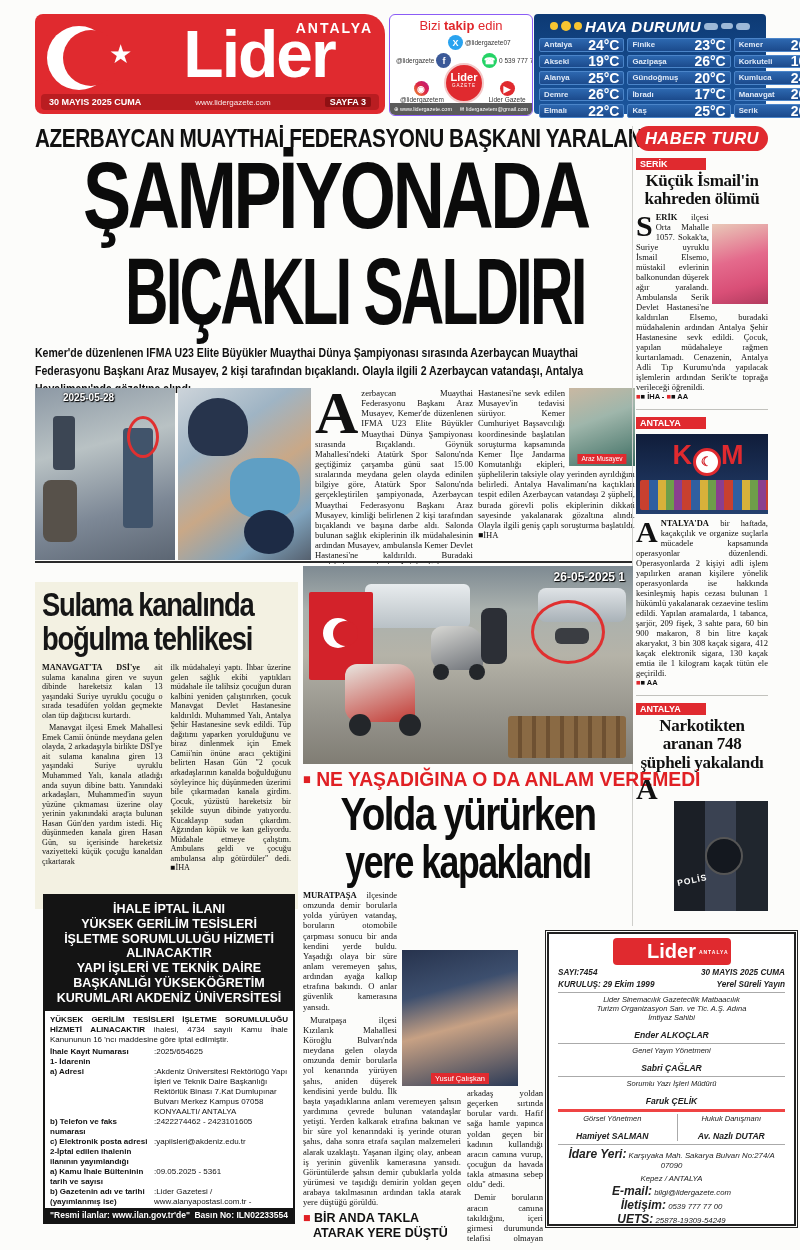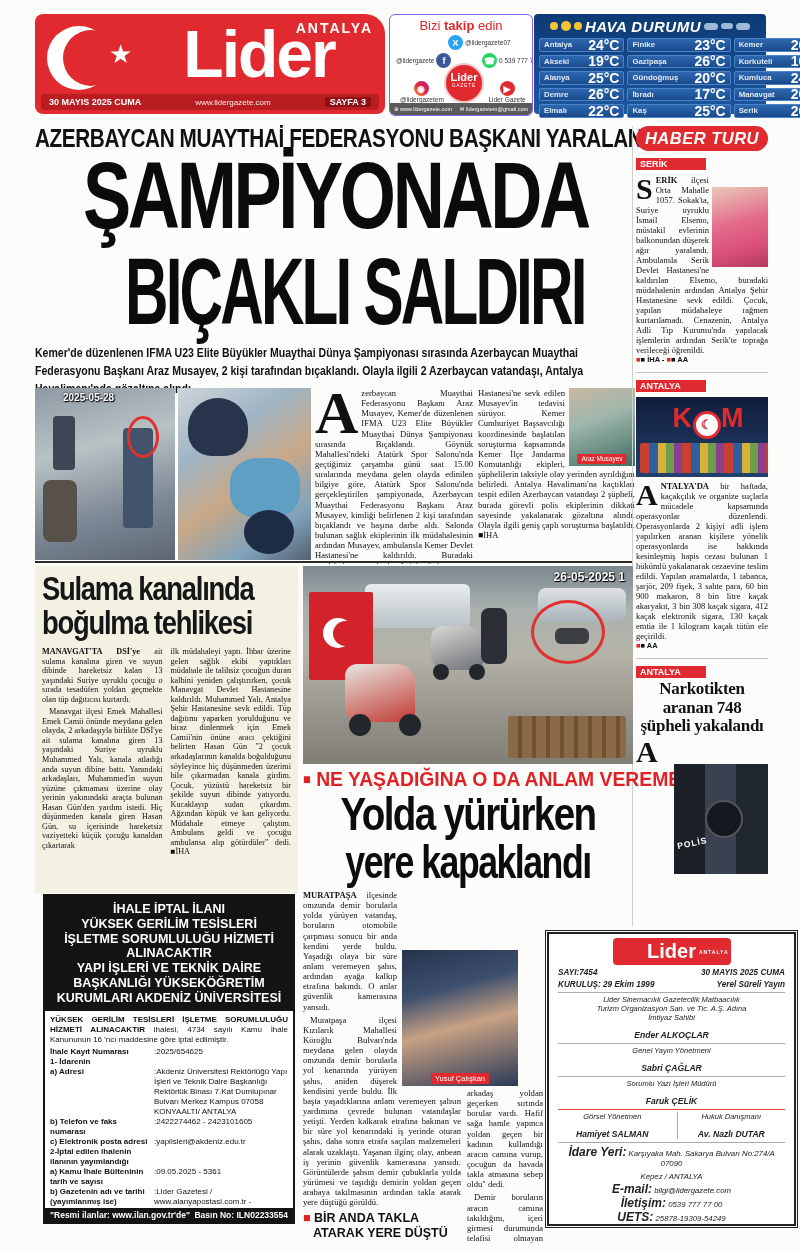--- a/index.html
+++ b/index.html
@@ -84,21 +84,21 @@
   .dropcap{float:left;font-weight:bold;line-height:.78;padding:2px 3px 0 0;}
   .dc-lead{font-size:60px;}
   .araz-photo{float:right;width:66px;height:78px;margin:0 0 3px 4px;position:relative;
               background:linear-gradient(160deg,#c9b8a2 0%,#9fb6ab 40%,#3e6e63 100%);}
   .photo-cap{position:absolute;left:50%;bottom:2px;transform:translateX(-50%);background:#e02a2f;color:#fff;
              font-size:6.5px;font-weight:normal;font-family:"Liberation Sans",sans-serif;padding:1px 4px;white-space:nowrap;}
   .rule-h{background:#2a2a2a;height:2px;}
   .rule-v{background:#cfcfcb;width:1px;}
 
   
-  .drown-box{left:35px;top:566px;width:263px;height:327px;background:#f3f1e2;box-sizing:border-box;padding:6px 7px;}
+  .drown-box{left:35px;top:582px;width:263px;height:327px;background:#f3f1e2;box-sizing:border-box;padding:6px 7px;}
   .drown-h{font-family:"Liberation Sans",sans-serif;font-weight:bold;font-size:33px;letter-spacing:-1.5px;
            line-height:1.02;transform:scaleX(.83);transform-origin:left;white-space:nowrap;color:#161616;}
   .drown-cols{display:flex;gap:8px;margin-top:8px;height:236px;overflow:hidden;}
   .drown-col{width:50%;font-size:8.2px;line-height:1.16;text-align:justify;}
   .drown-col p{margin:0 0 3px 0;text-indent:7px;}
   .drown-col p:first-child{text-indent:0;}
 
   
   .cctv2{left:303px;top:566px;width:330px;height:198px;
          background:linear-gradient(180deg,#7e8a92 0%,#aab1ae 22%,#b5b3a8 45%,#96948c 75%,#807d74 100%);}
@@ -184,21 +184,21 @@
          box-sizing:border-box;padding:4px 9px;font-family:"Liberation Sans",sans-serif;font-size:7.8px;
          font-style:italic;color:#222;overflow:hidden;}
   .k-logo{position:relative;width:118px;height:27px;background:#e02a2f;border-radius:4px;margin:0 auto;
           text-align:center;color:#fff;font-weight:bold;font-size:20px;font-style:normal;line-height:26px;
           font-family:"Liberation Sans",sans-serif;}
   .k-logo .k-reg{position:absolute;right:2px;top:1px;font-size:5px;letter-spacing:1px;font-weight:bold;}
   .k-row{display:flex;justify-content:space-between;font-weight:bold;font-size:8.2px;margin-top:3px;}
   .k-sec{border-top:1px solid #aaa;margin-top:3px;padding-top:2px;text-align:center;}
   .k-title{font-size:7.5px;}
   .k-name{font-weight:bold;font-size:8.6px;margin-top:8px;}
-  .k-duo{border-top:1px solid #ef4444;margin-top:3px;padding-top:2px;display:grid;grid-template-columns:1fr 1fr;gap:10px;}
+  .k-duo{border-top:3px solid #ef4444;margin-top:3px;padding-top:2px;display:grid;grid-template-columns:1fr 1fr;gap:10px;}
   .k-duo>div{text-align:center;}
   .k-duo>div+div{border-left:1px solid #aaa;}
   .k-lines{border-top:1px solid #aaa;margin-top:3px;padding-top:2px;text-align:center;}
   .k-line b{font-size:12px;}
 </style>
 </head>
 <body>
 
 <div class="page">
 
@@ -421,20 +421,21 @@
   </div>
   <div class="abs photo yusuf-photo">
     <span class="photo-cap" style="font-size:7.5px;">Yusuf Çalışkan</span>
   </div>
 
   <div class="abs sidebar">
     <div class="sb-header">HABER TURU</div>
 
     <div>
       <div class="sb-label">SERİK</div>
+      <div class="sb-hline">Küçük İsmail'in kahreden ölümü</div>
       <div class="sb-body">
         <span class="child-photo"></span>
         <span class="dropcap dc-sb">S</span><b>ERİK</b><span> ilçesi Orta Mahalle 1057. Sokak'ta, Suriye uyruklu İsmail Elsemo, müstakil evlerinin balkonundan düşerek ağır yaralandı. Ambulansla Serik Devlet Hastanesi'ne kaldırılan Elsemo, buradaki müdahalenin ardından Antalya Şehir Hastanesine sevk edildi. Çocuk, yapılan müdahaleye rağmen kurtarılamadı. Cenazenin, Antalya Adli Tıp Kurumu'nda yapılacak işlemlerin ardından Serik'te toprağa verileceği öğrenildi.</span>
         <div class="sb-src"><span class="sq">■</span><span>■ İHA - </span><span class="sq">■</span><span>■ AA</span></div>
       </div>
       <div class="sb-div"></div>
     </div>
 
     <div>
       <div class="sb-label">ANTALYA</div>

